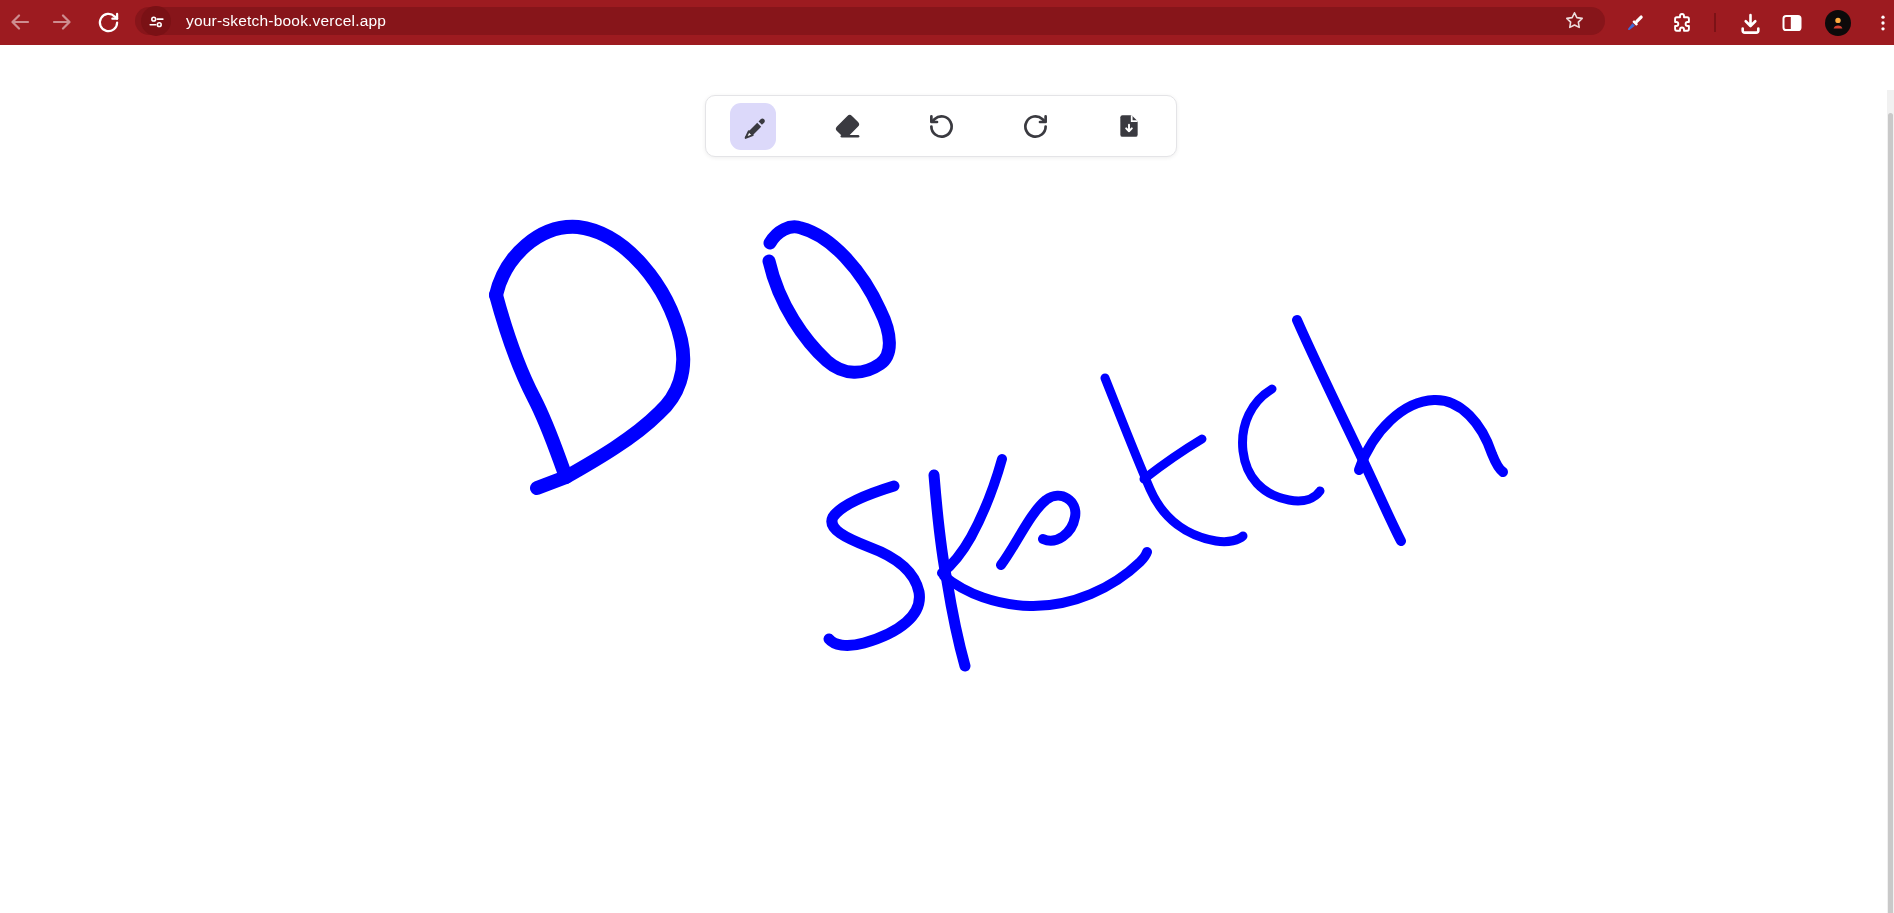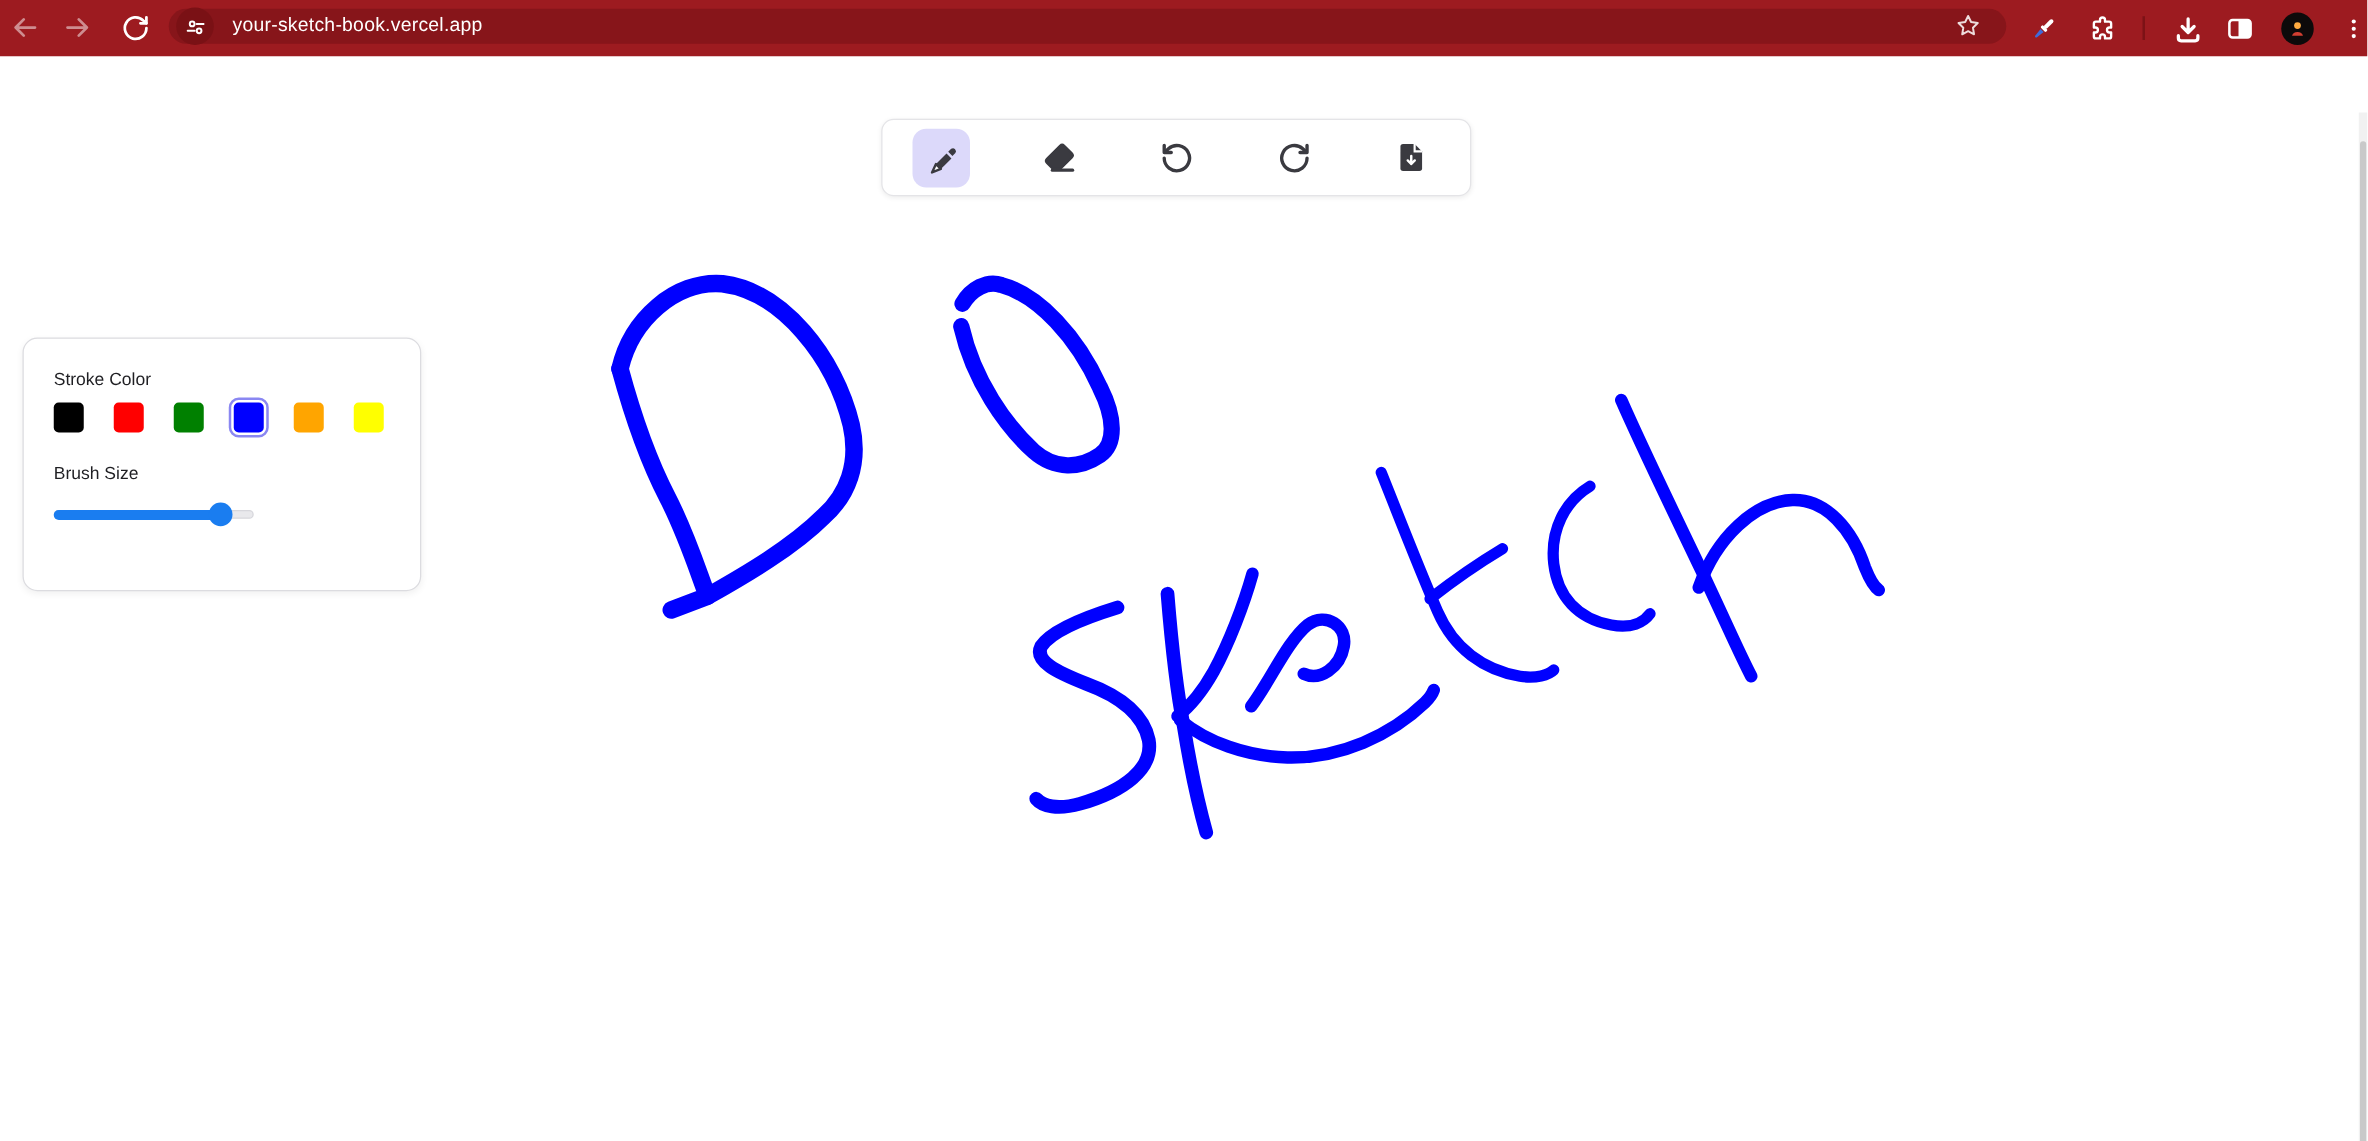--- a/index.html
+++ b/index.html
@@ -146,37 +146,20 @@
     </button>
     <button class="toolbtn">
       <svg width="26" height="26" viewBox="0 0 24 24">
         <path d="M6 2h8.5L20 7.5V20a2 2 0 0 1-2 2H6a2 2 0 0 1-2-2V4a2 2 0 0 1 2-2Z" fill="#3a3a40"></path>
         <path d="M14.5 2v5.5H20" fill="none" stroke="#fff" stroke-width="1.6"></path>
         <path d="M12 10.8v6 M9.4 14.2 12 16.8l2.6-2.6" stroke="#fff" stroke-width="1.8" fill="none" stroke-linecap="round" stroke-linejoin="round"></path>
       </svg>
     </button>
   </div>
 
-  <div class="panel">
-    <div class="plabel">Stroke Color</div>
-    <div class="swatches">
-        <div class="swatch" style="background: rgb(0, 0, 0);"></div>
-        <div class="swatch" style="background: rgb(255, 0, 0);"></div>
-        <div class="swatch" style="background: rgb(0, 128, 0);"></div>
-        <div class="swatch selected" style="background: rgb(0, 0, 255);"></div>
-        <div class="swatch" style="background: rgb(255, 165, 0);"></div>
-        <div class="swatch" style="background: rgb(255, 255, 0);"></div>
-      </div>
-    <div class="plabel brush-label">Brush Size</div>
-    <div class="slider">
-      <div class="track"></div>
-      <div class="fill" style="width: 84%;"></div>
-      <div class="thumb" style="left: calc(84% - 10px);"></div>
-    </div>
-  </div>
 
   <div class="sbar">
     <div class="thumb"></div>
   </div>
 </div>
 
 <svg class="drawing" viewBox="0 0 1894 913" aria-label="handwritten Do Sketch">
     <path d="M496,295 C505,256 540,224 578,227 C626,233 668,286 681,340 C688,371 678,396 659,413 C634,438 596,460 566,477" fill="none" stroke="#0000ff" stroke-width="14" stroke-linecap="round" stroke-linejoin="round"></path>
     <path d="M496,295 C506,332 520,371 534,398 C549,427 558,456 566,477 L537,488" fill="none" stroke="#0000ff" stroke-width="14" stroke-linecap="round" stroke-linejoin="round"></path>
     <path d="M770,243 C777,231 790,224 801,228 C831,236 862,270 880,310 C892,334 893,355 880,364 C864,375 844,376 827,361 C805,341 779,305 769,261" fill="none" stroke="#0000ff" stroke-width="13" stroke-linecap="round" stroke-linejoin="round"></path>

